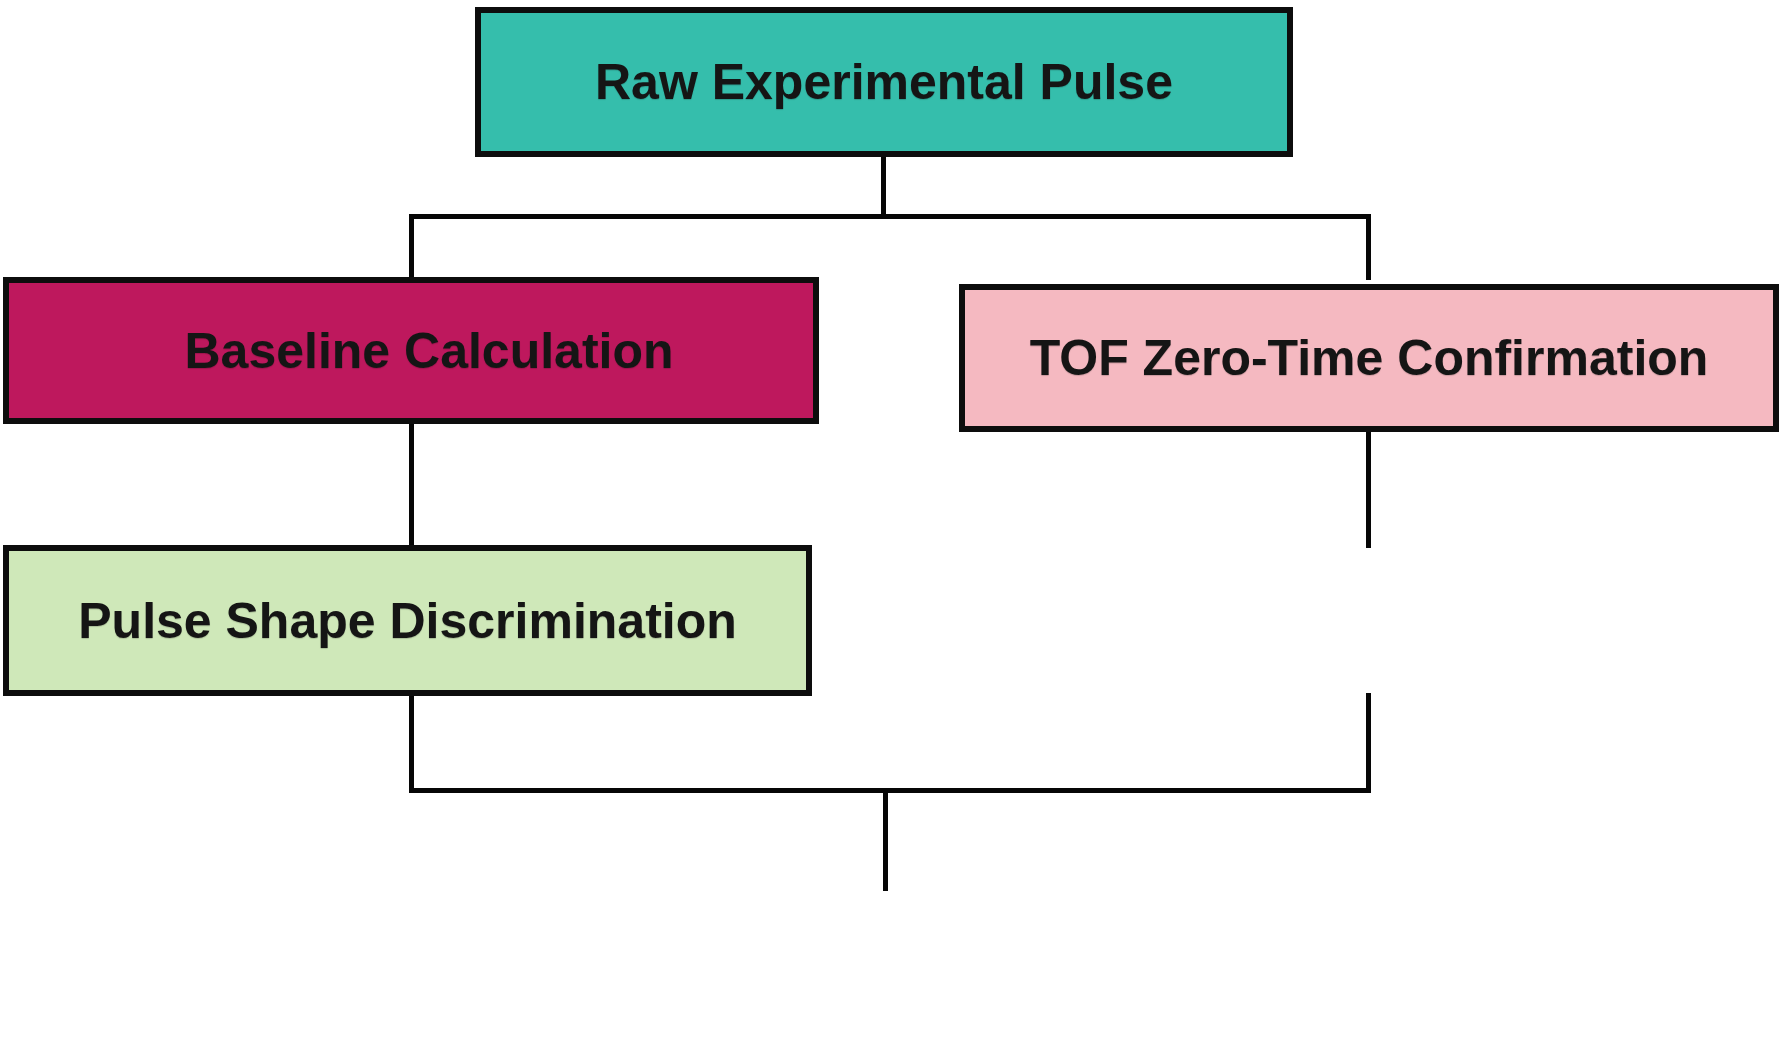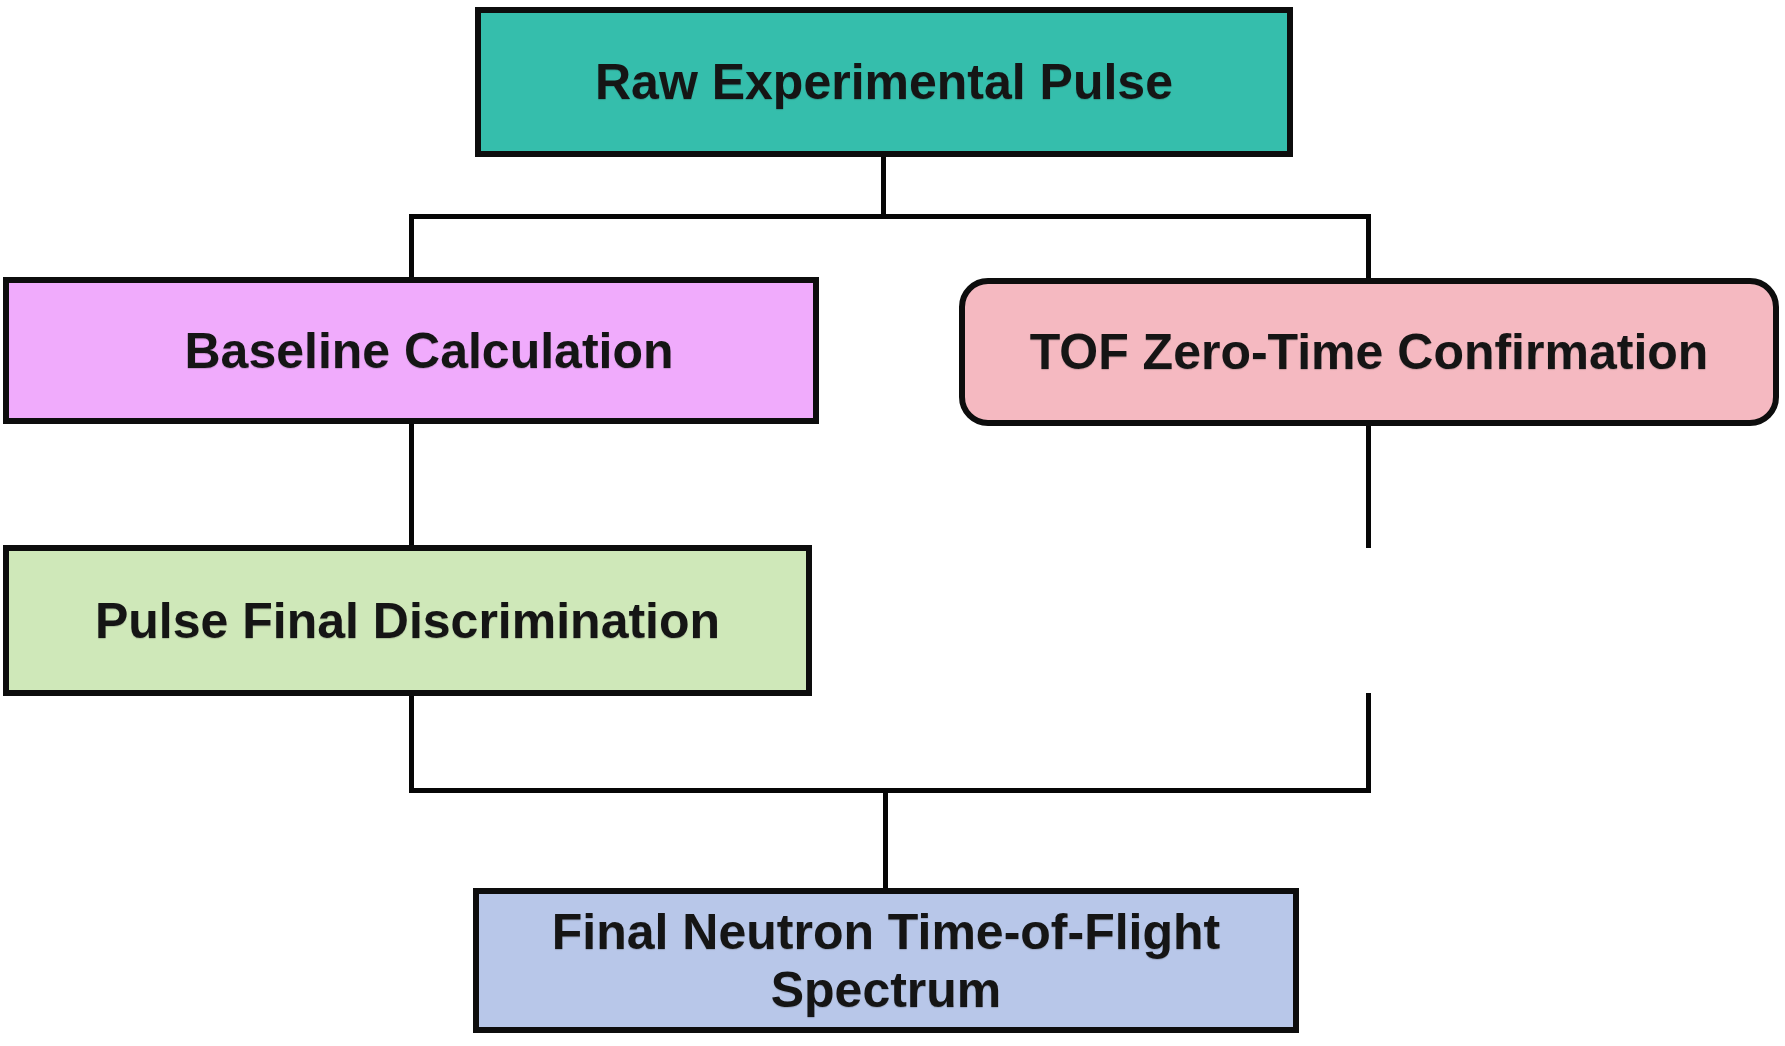--- a/index.html
+++ b/index.html
@@ -31,21 +31,21 @@
     letter-spacing: 0px;
     text-shadow: 0 1px 1px rgba(0,0,0,0.18);
   }
   .line {
     position: absolute;
     background: #060606;
   }
   
   .n-raw        { left: 475px; top: 7px;   width: 818px; height: 150px; }
   .n-baseline   { left: 3px;   top: 277px; width: 816px; height: 147px; }
-  .n-tof        { left: 959px; top: 278px; width: 820px; height: 148px; border-radius: 29px; }
+  .n-tof        { left: 959px; top: 284px; width: 820px; height: 148px; }
   .n-psd        { left: 3px;   top: 545px; width: 809px; height: 151px; }
   .n-background { left: 958px; top: 545px; width: 822px; height: 152px; }
   .n-final      { left: 473px; top: 888px; width: 826px; height: 145px; padding: 0 14px; }
   
   .l-raw-down   { left: 881px;  top: 155px; width: 5px;   height: 63px; }
   .l-top-h      { left: 409px;  top: 214px; width: 962px; height: 5px; }
   .l-top-left   { left: 409px;  top: 214px; width: 5px;   height: 66px; }
   .l-top-right  { left: 1366px; top: 214px; width: 5px;   height: 66px; }
   .l-mid-left   { left: 409px;  top: 420px; width: 5px;   height: 128px; }
   .l-mid-right  { left: 1366px; top: 421px; width: 5px;   height: 127px; }
@@ -65,23 +65,21 @@
   <div class="line l-top-right"></div>
   <div class="line l-mid-left"></div>
   <div class="line l-mid-right"></div>
   <div class="line l-bot-left"></div>
   <div class="line l-bot-right"></div>
   <div class="line l-bot-h"></div>
   <div class="line l-final-down"></div>
 
   <div class="node n-raw" style="background-color: rgb(53, 190, 172);">Raw Experimental Pulse</div>
 
-  <div class="node n-baseline" style="background-color: #f0abfc; padding-left: 36px;">Baseline Calculation</div>
+  <div class="node n-baseline" style="background-color: #be185d; padding-left: 36px;">Baseline Calculation</div>
 
   <div class="node n-tof" style="background-color: rgb(245, 185, 193);">TOF Zero-Time Confirmation</div>
 
-  <div class="node n-psd" style="background-color: rgb(207, 232, 185);">Pulse Final Discrimination</div>
+  <div class="node n-psd" style="background-color: rgb(207, 232, 185);">Pulse Shape Discrimination</div>
 
 
-  <div class="node n-final" style="background-color: rgb(184, 199, 233);">Final Neutron Time-of-Flight
-Spectrum</div>
 
 </div>
 
 </body></html>

